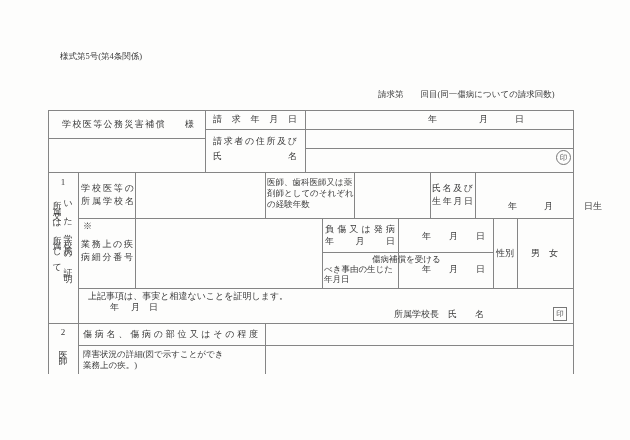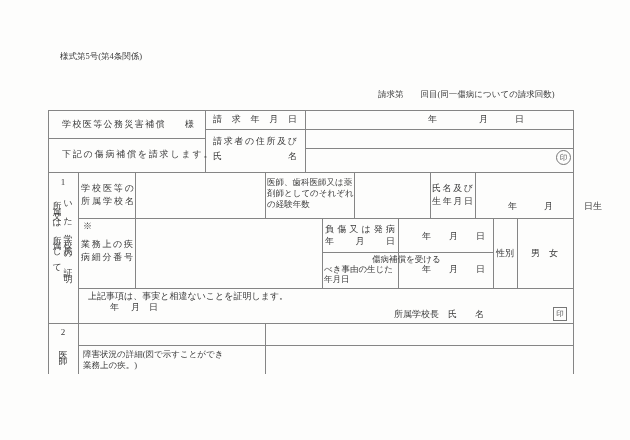--- a/index.html
+++ b/index.html
@@ -72,21 +72,20 @@
     <div class="vl" style="left:354px;top:172px;height:46px;"></div>
     <div class="vl" style="left:398px;top:218px;height:70px;"></div>
     <div class="vl" style="left:430px;top:172px;height:46px;"></div>
     <div class="vl" style="left:475px;top:172px;height:46px;"></div>
     <div class="vl" style="left:493px;top:218px;height:70px;"></div>
     <div class="vl" style="left:517px;top:218px;height:70px;"></div>
   </div>
 
   <div class="t" style="left:62px;top:119px;letter-spacing:1.4px;">学校医等公務災害補償</div>
   <div class="t" style="left:185px;top:119px;">様</div>
-  <div class="t" style="left:62px;top:149px;letter-spacing:1.8px;">下記の傷病補償を請求します。</div>
 
   <div class="t jst" style="left:213px;top:114px;width:84px;">請求年月日</div>
   <div class="t" style="left:428px;top:114px;">年</div>
   <div class="t" style="left:479px;top:114px;">月</div>
   <div class="t" style="left:515px;top:114px;">日</div>
 
   <div class="t jst" style="left:213px;top:136px;width:84px;">請求者の住所及び</div>
   <div class="t jst" style="left:213px;top:151px;width:84px;">氏名</div>
   <div class="seal-circle" style="left:556px;top:150px;">印</div>
 
@@ -130,16 +129,17 @@
   <div class="t" style="left:88px;top:291px;font-family:Liberation Serif, serif;">上記事項は、事実と相違ないことを証明します。</div>
   <div class="t" style="left:110px;top:302px;">年</div>
   <div class="t" style="left:131px;top:302px;">月</div>
   <div class="t" style="left:149px;top:302px;">日</div>
   <div class="t" style="left:394px;top:309px;">所属学校長　氏　　名</div>
   <div class="seal-square" style="left:553px;top:307px;">印</div>
 
   <div class="t ctr" style="left:48px;top:327px;width:30px;">2</div>
   <div class="vert" style="left:58px;top:343px;">医師</div>
 
+  <div class="t" style="left:83px;top:329px;letter-spacing:2.8px;">傷病名、傷病の部位又はその程度</div>
   <div class="t" style="left:83px;top:350px;font-size:8.5px;">障害状況の詳細(図で示すことができ</div>
   <div class="t" style="left:83px;top:361px;font-size:8.5px;">業務上の疾。)</div>
 
 </div>
 
 </body></html>

